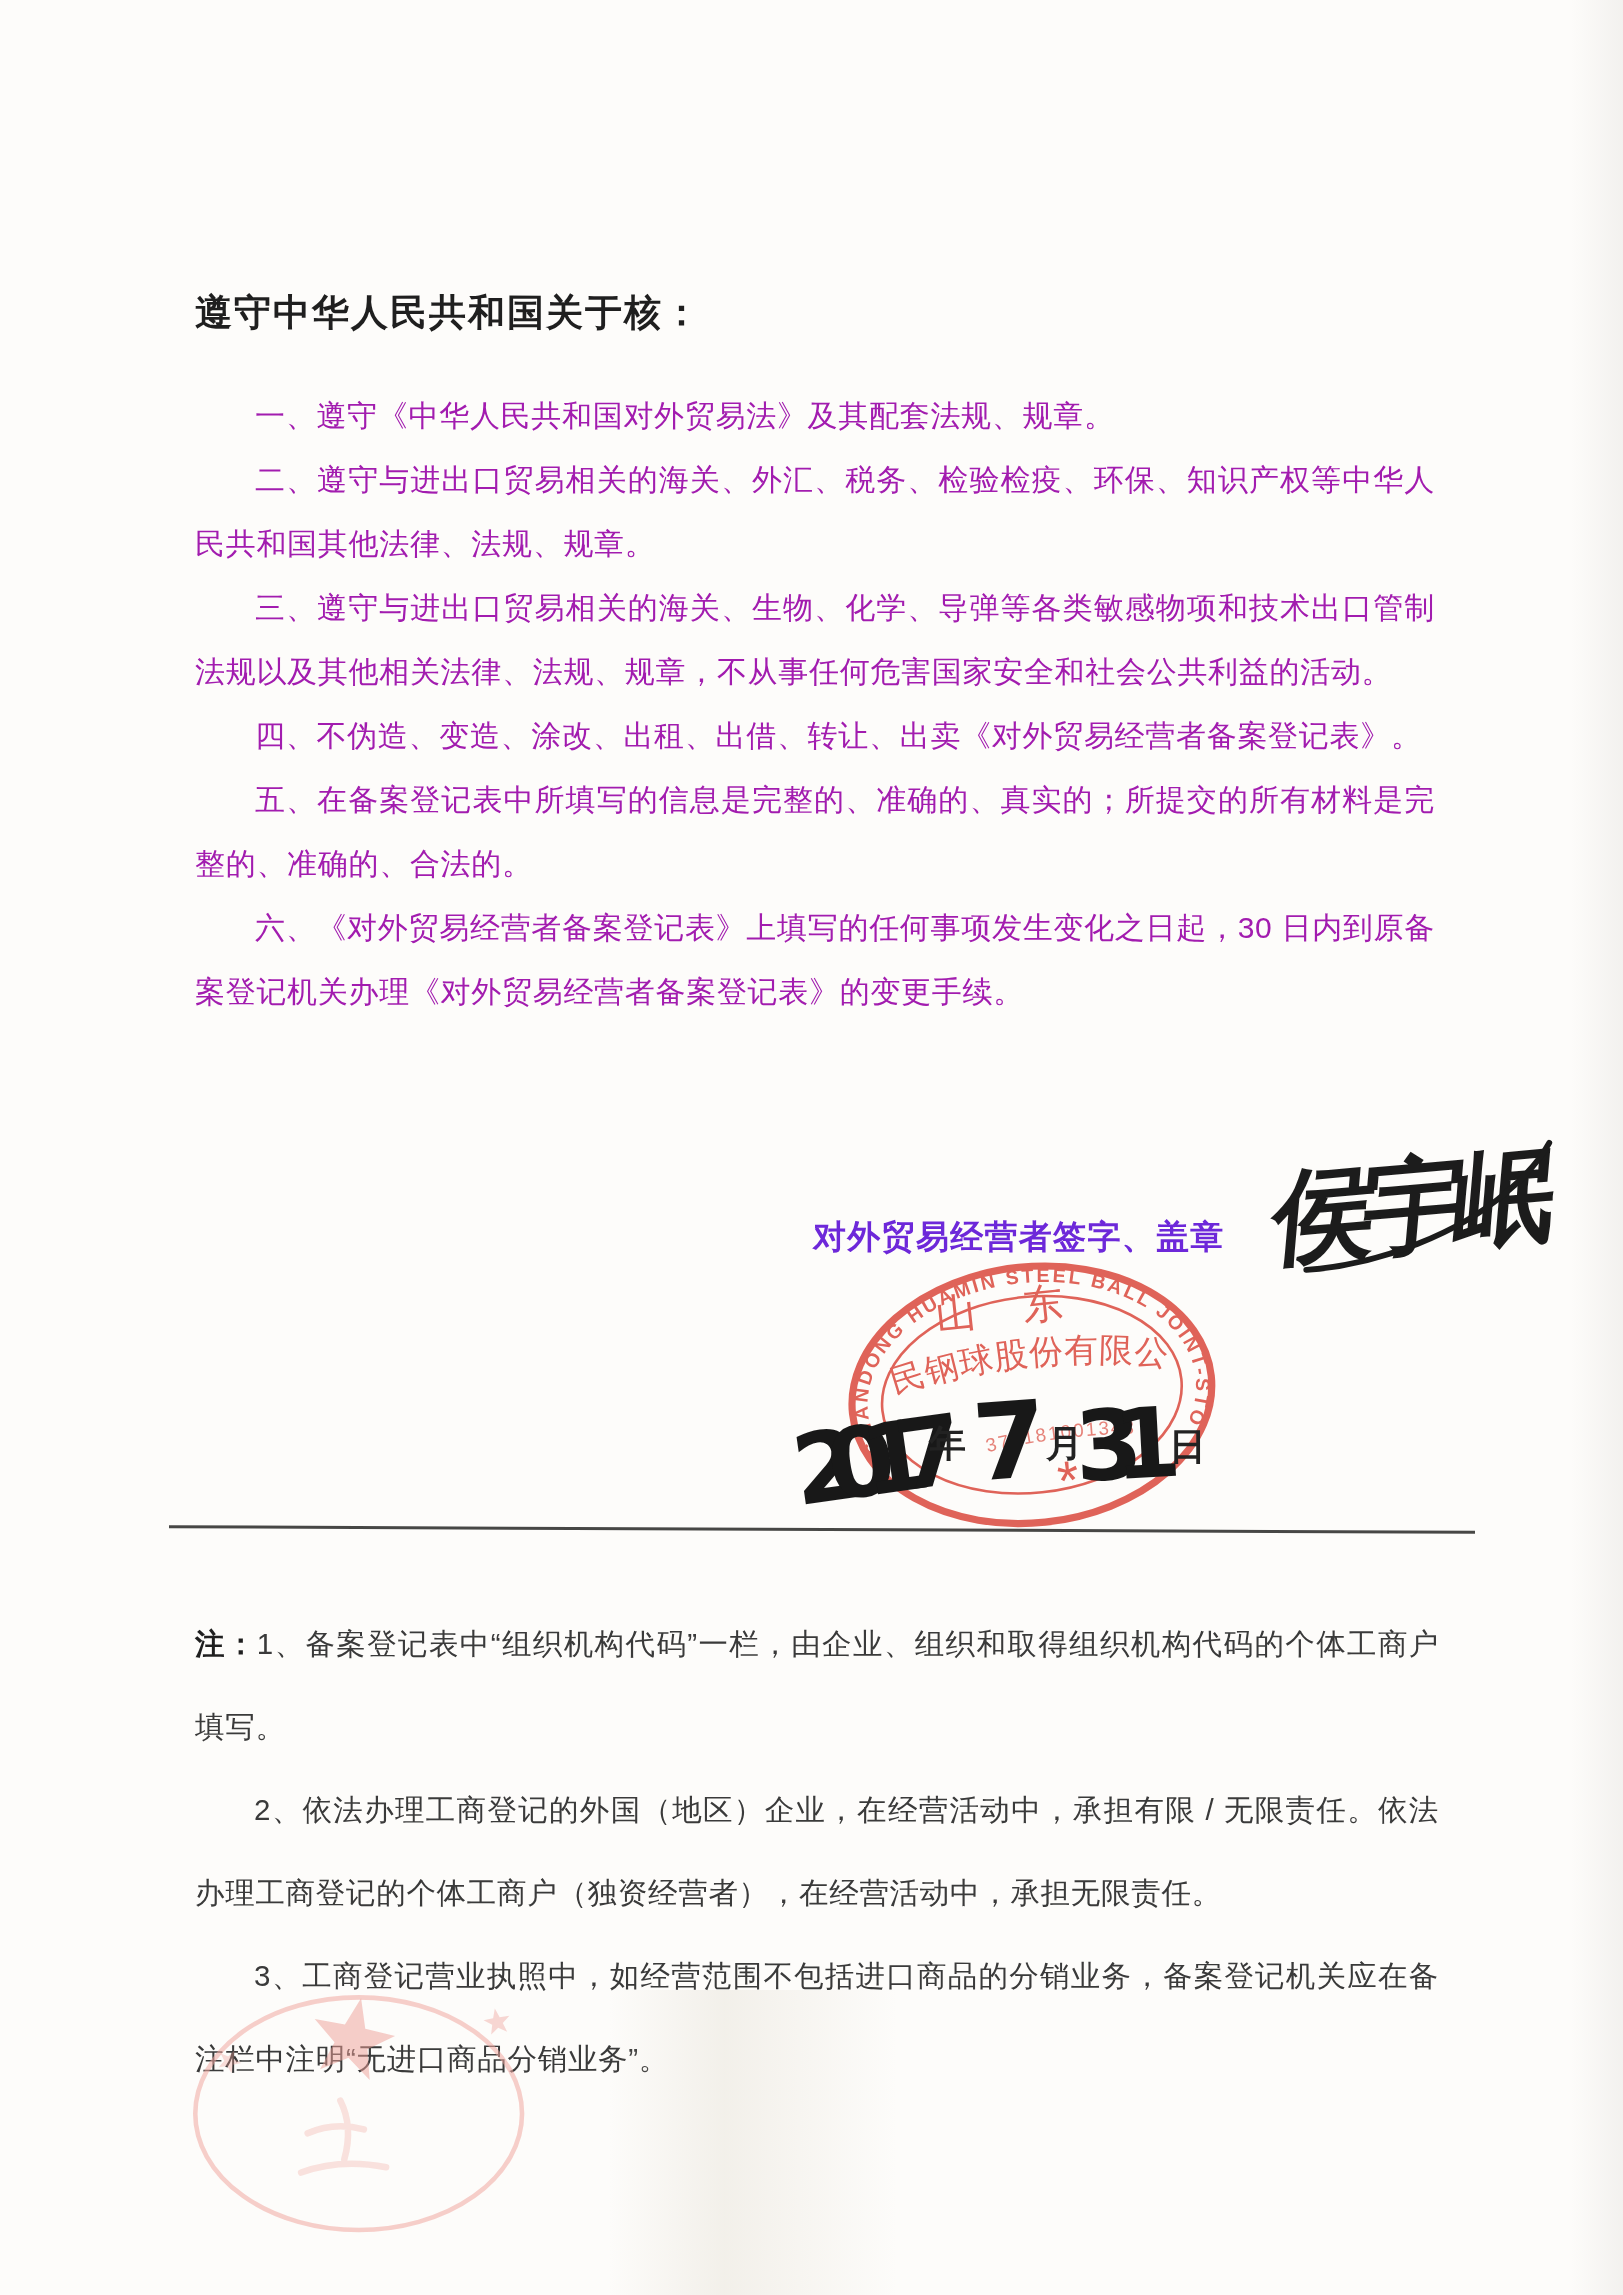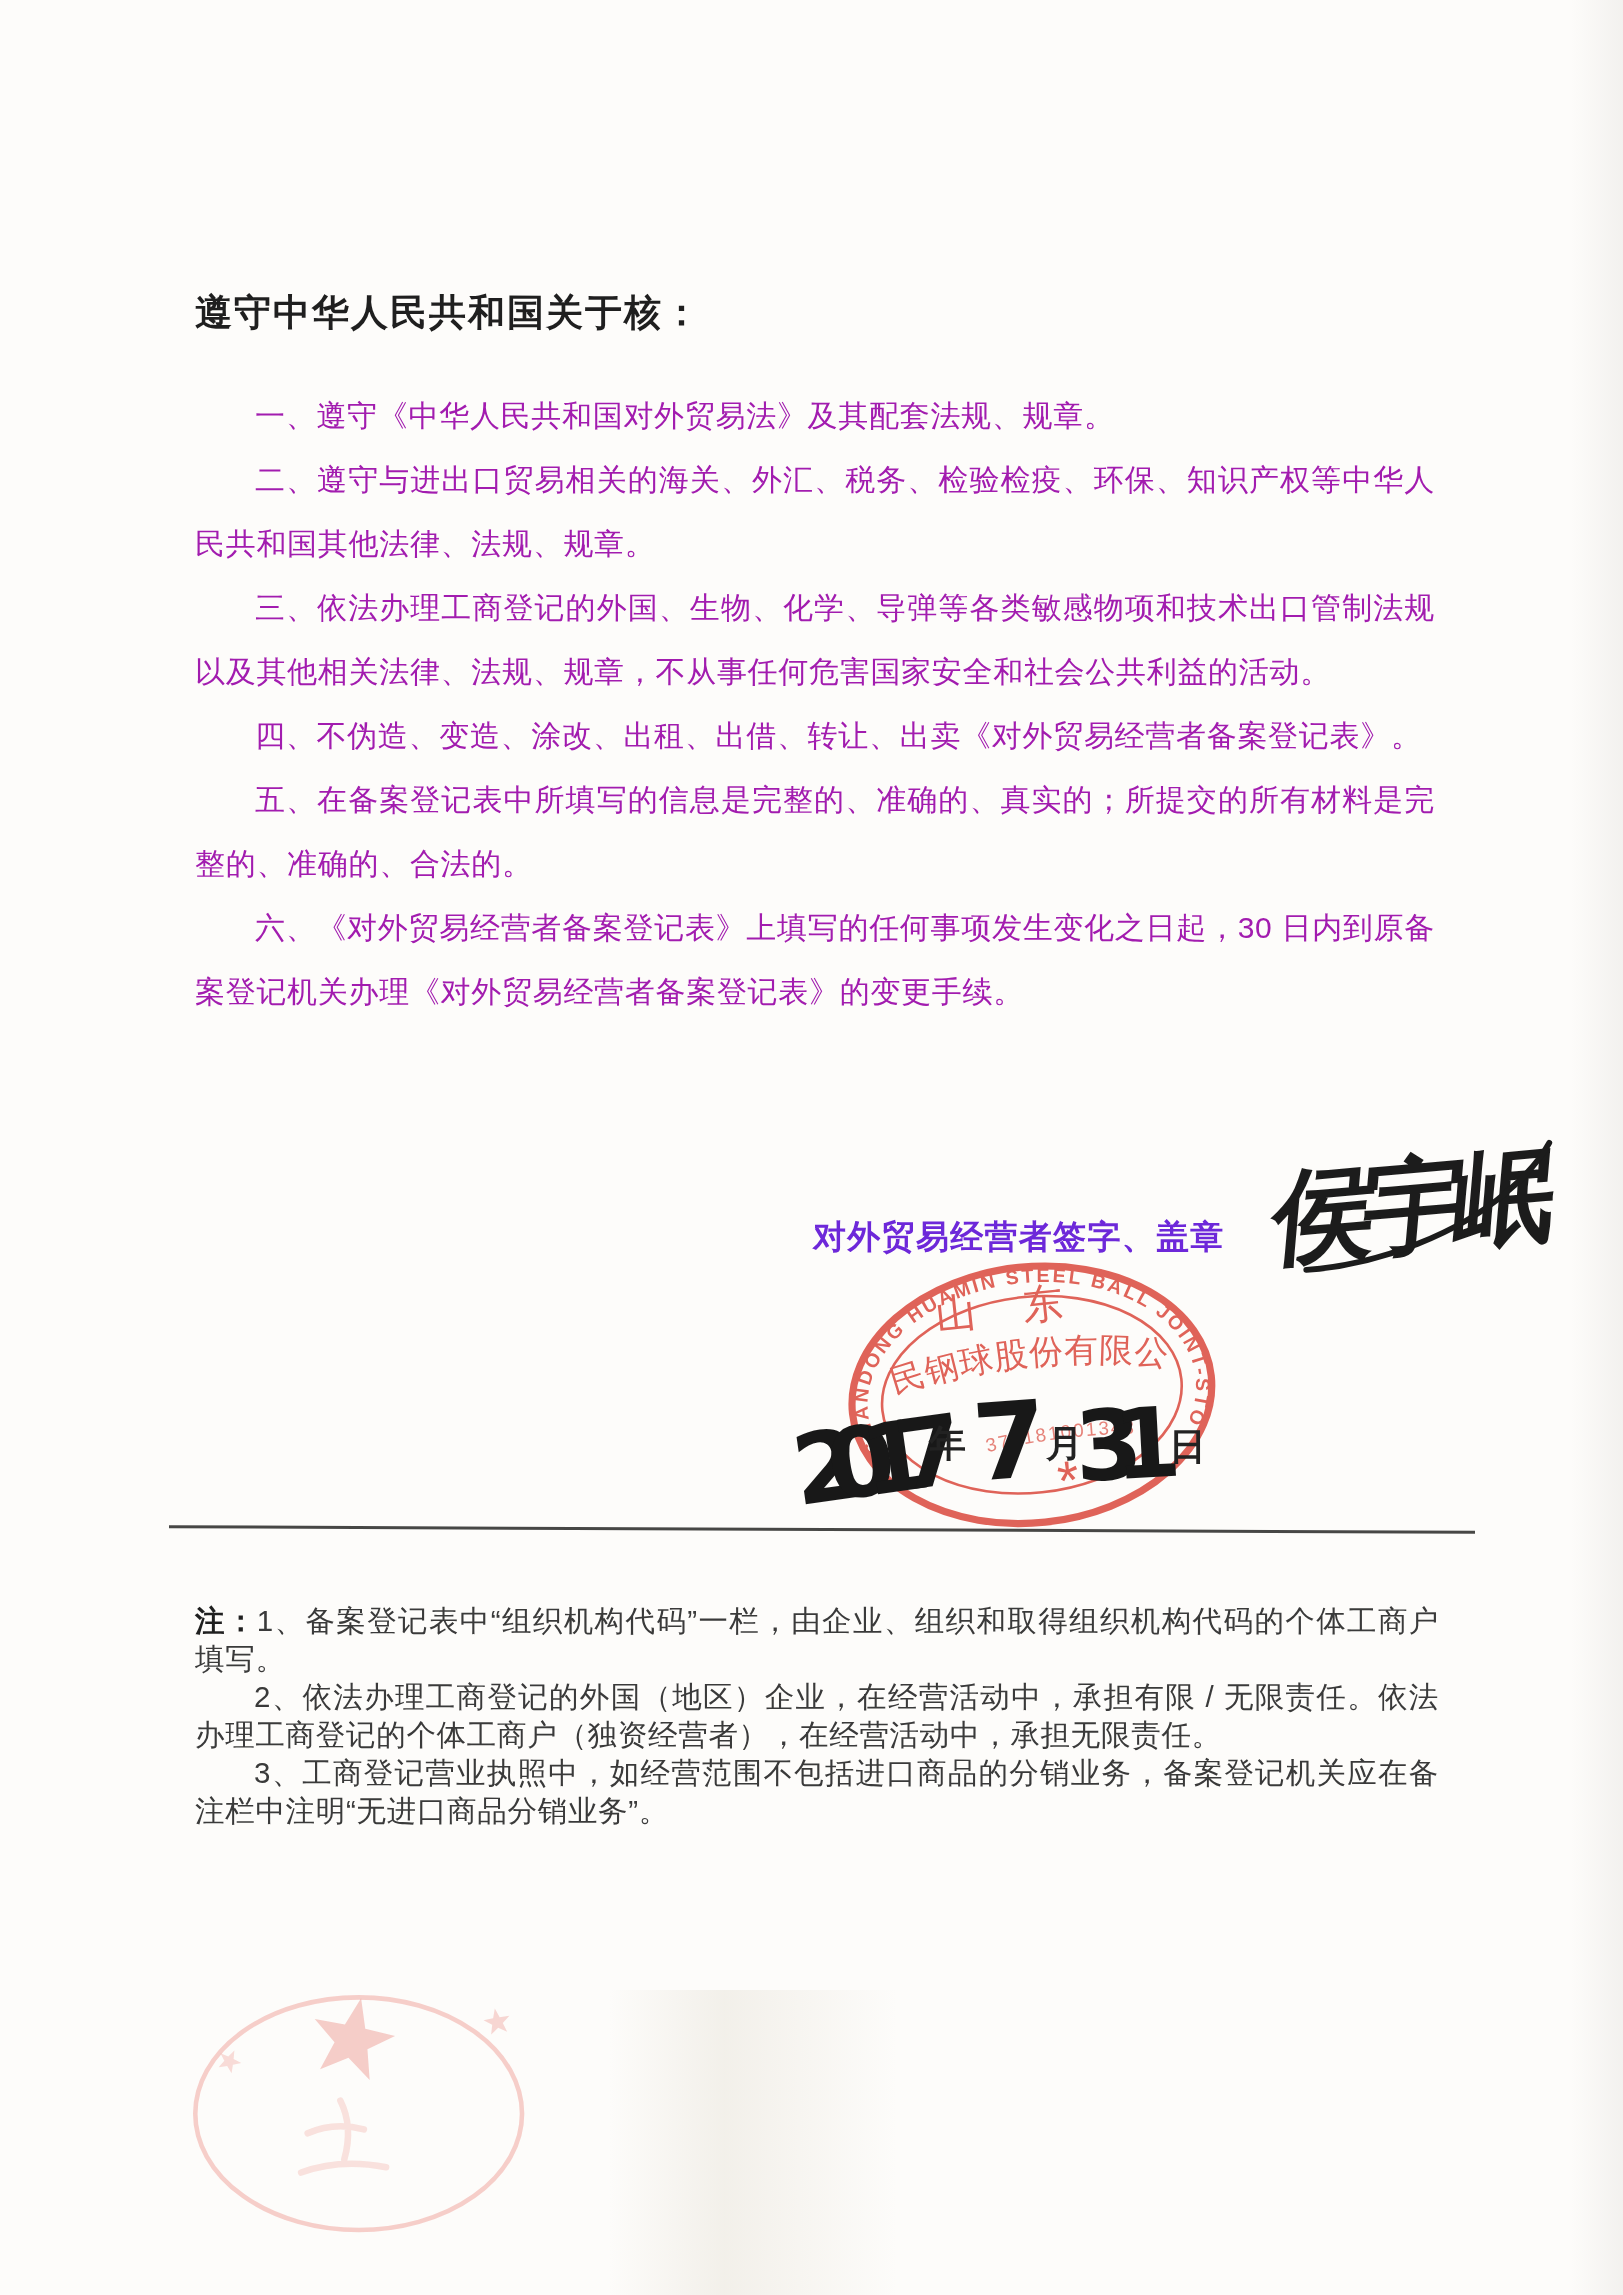--- a/index.html
+++ b/index.html
@@ -73,38 +73,38 @@
   
   .divider{
     position:absolute;left:169px;top:1528px;width:1306px;height:2.6px;
     background:#474745;transform:rotate(0.25deg);
   }
   
   .notes{
     position:absolute;left:195px;top:1602px;width:1244px;
   }
   .note{
-    margin:0;font-size:29.5px;line-height:38px;color:#3a3a3a;
+    margin:0;font-size:29.5px;line-height:83px;color:#3a3a3a;
     text-align:justify;letter-spacing:0.7px;
   }
   .note.indent{text-indent:2em;}
   .note-label{font-weight:bold;color:#1f1f1f;}
   
   .faint-seal-svg{position:absolute;left:183px;top:1983px;overflow:visible;pointer-events:none;}
 </style>
 </head>
 <body>
 
 <div class="page">
 
   <main class="body-col">
     <h1 class="title">遵守中华人民共和国关于核：</h1>
     <p class="para">一、遵守《中华人民共和国对外贸易法》及其配套法规、规章。</p>
     <p class="para">二、遵守与进出口贸易相关的海关、外汇、税务、检验检疫、环保、知识产权等中华人民共和国其他法律、法规、规章。</p>
-    <p class="para">三、依法办理工商登记的外国、生物、化学、导弹等各类敏感物项和技术出口管制法规以及其他相关法律、法规、规章，不从事任何危害国家安全和社会公共利益的活动。</p>
+    <p class="para">三、遵守与进出口贸易相关的海关、生物、化学、导弹等各类敏感物项和技术出口管制法规以及其他相关法律、法规、规章，不从事任何危害国家安全和社会公共利益的活动。</p>
     <p class="para">四、不伪造、变造、涂改、出租、出借、转让、出卖《对外贸易经营者备案登记表》。</p>
     <p class="para">五、在备案登记表中所填写的信息是完整的、准确的、真实的；所提交的所有材料是完整的、准确的、合法的。</p>
     <p class="para">六、《对外贸易经营者备案登记表》上填写的任何事项发生变化之日起，30 日内到原备案登记机关办理《对外贸易经营者备案登记表》的变更手续。</p>
   </main>
 
   <div class="sig-caption">对外贸易经营者签字、盖章</div>
   <div class="signature">侯宇岷</div>
   <svg class="flourish" width="380" height="275" viewBox="0 0 580 420">
     <path d="M 95 290 C 210 282 330 232 400 172 C 432 145 452 122 466 96" fill="none" stroke="#1c1c1c" stroke-width="9" stroke-linecap="round"></path>
   </svg>

